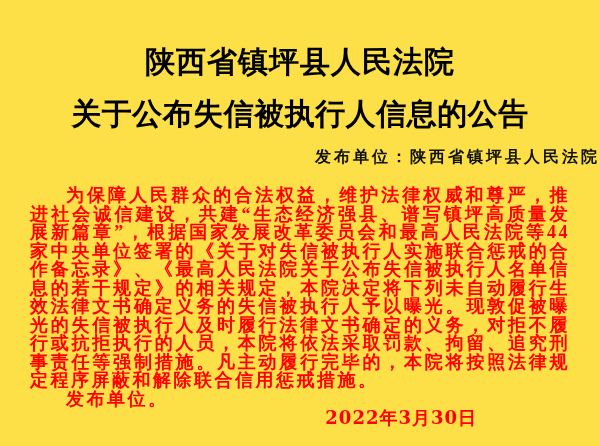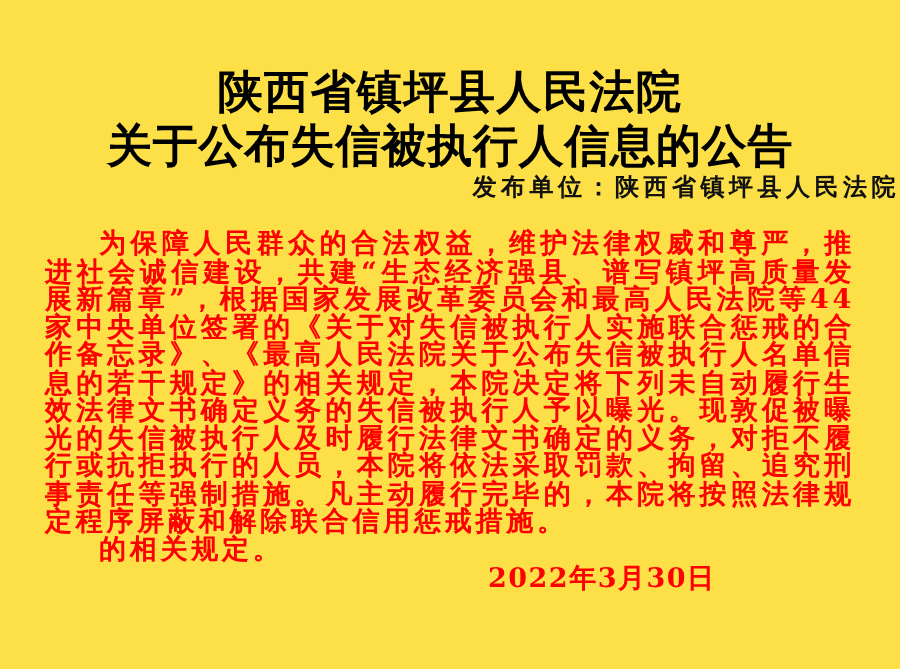--- a/index.html
+++ b/index.html
@@ -18,21 +18,21 @@
   .title-line1 {
     margin: 44px 0 0 0;
     text-align: center;
     font-size: 30px;
     font-weight: bold;
     letter-spacing: 1px;
     line-height: 1.2;
     color: #000000;
   }
   .title-line2 {
-    margin: 0;
+    margin: 16px;
     text-align: center;
     font-size: 30px;
     font-weight: bold;
     letter-spacing: 0.5px;
     line-height: 1.2;
     color: #000000;
   }
   .meta-line {
     text-align: right;
     font-size: 16px;
@@ -43,20 +43,21 @@
   }
   .body-text {
     margin: 20px 30px 0 30px;
     color: #ff0000;
     font-weight: bold;
     font-size: 18px;
     letter-spacing: 2.5px;
     line-height: 18.5px;
     text-align: justify;
     text-indent: 2em;
+    font-family: Liberation Serif, serif;
   }
   .closing-line {
     margin: 0 30px;
     color: #ff0000;
     font-weight: bold;
     font-size: 18px;
     letter-spacing: 2.5px;
     line-height: 18.5px;
     text-indent: 2em;
   }
@@ -79,17 +80,17 @@
 
   <h1 class="title-line2">关于公布失信被执行人信息的公告</h1>
 
   <div class="meta-line">
     <span>发布单位：</span><span>陕西省镇坪县人民法院</span>
   </div>
 
 
   <p class="body-text">为保障人民群众的合法权益，维护法律权威和尊严，推进社会诚信建设，共建“生态经济强县、谱写镇坪高质量发展新篇章”，根据国家发展改革委员会和最高人民法院等44家中央单位签署的《关于对失信被执行人实施联合惩戒的合作备忘录》、《最高人民法院关于公布失信被执行人名单信息的若干规定》的相关规定，本院决定将下列未自动履行生效法律文书确定义务的失信被执行人予以曝光。现敦促被曝光的失信被执行人及时履行法律文书确定的义务，对拒不履行或抗拒执行的人员，本院将依法采取罚款、拘留、追究刑事责任等强制措施。凡主动履行完毕的，本院将按照法律规定程序屏蔽和解除联合信用惩戒措施。</p>
 
-  <p class="closing-line">的相关规定。</p>
+  <p class="closing-line">发布单位。</p>
 
   <p class="date-line">2022年3月30日</p>
 
 </div>
 
 </body></html>

